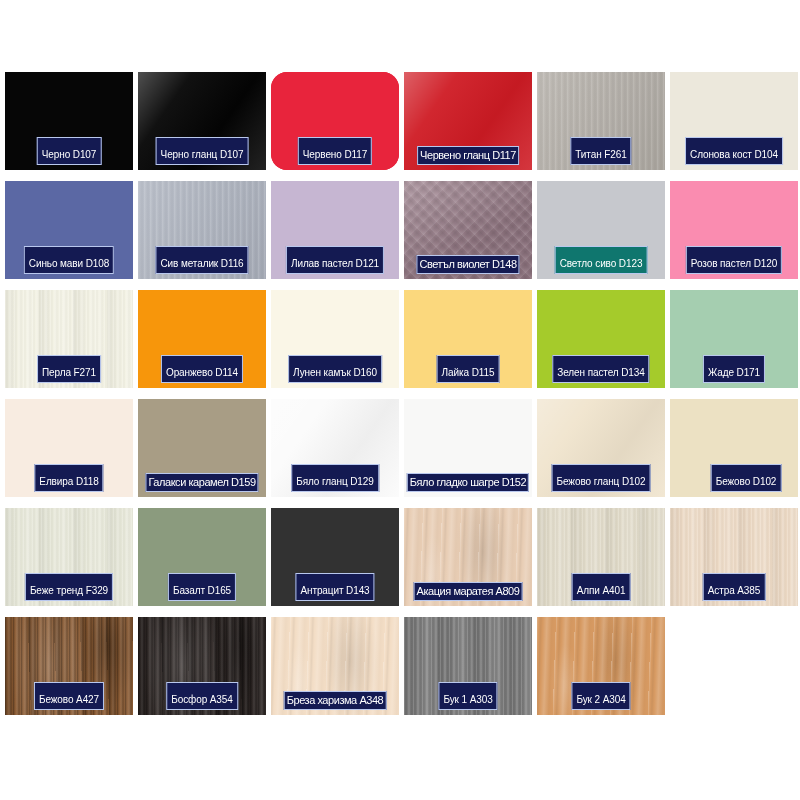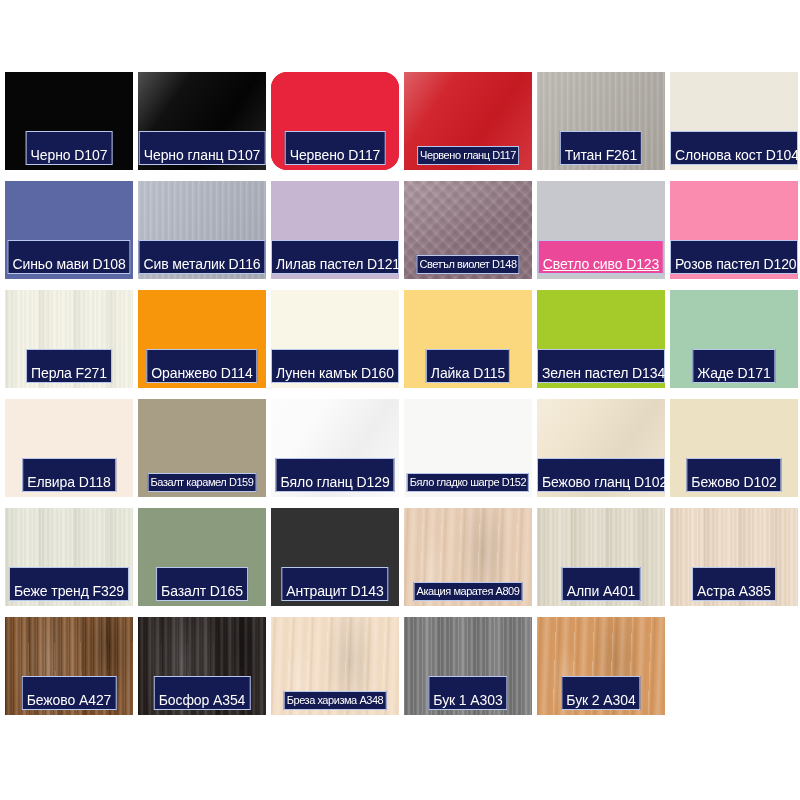--- a/index.html
+++ b/index.html
@@ -140,23 +140,23 @@
     position: absolute;
     bottom: 5px;
     left: 50%;
     transform: translateX(-50%);
     max-width: 128px;
     box-sizing: border-box;
     background: #141a52;
     border: 1px solid #b9c8ee;
     color: #ffffff;
     font-family: "Liberation Sans", sans-serif;
-    font-size: 14px;
+    font-size: 10px;
     line-height: 14px;
-    padding: 16px 4px 2px 4px;
+    padding: 10px 4px 2px 4px;
     white-space: nowrap;
     letter-spacing: -0.1px;
     text-align: center;
   }
   .swatch-label.wide {
     font-size: 11px;
     letter-spacing: -0.45px;
     padding: 1px 2px 2px 2px;
   }
 </style>
@@ -200,21 +200,21 @@
       <div class="swatch-cell tex-none" style="background-color: rgb(198, 182, 210);">
         <div class="swatch-surface"></div>
         <div class="swatch-label" style="background: rgb(20, 26, 82); border-color: rgb(185, 200, 238); color: rgb(255, 255, 255);">Лилав пастел D121</div>
       </div>
       <div class="swatch-cell tex-leather" style="background-color: rgb(155, 127, 139);">
         <div class="swatch-surface"></div>
         <div class="swatch-label wide" style="background: rgb(20, 26, 82); border-color: rgb(185, 200, 238); color: rgb(255, 255, 255);">Светъл виолет D148</div>
       </div>
       <div class="swatch-cell tex-none" style="background-color: rgb(198, 200, 205);">
         <div class="swatch-surface"></div>
-        <div class="swatch-label" style="background: #ec4899; border-color: rgb(185, 200, 238); color: rgb(255, 255, 255); text-decoration: underline;">Светло сиво D123</div>
+        <div class="swatch-label" style="background: #0f766e; border-color: rgb(185, 200, 238); color: rgb(255, 255, 255);">Светло сиво D123</div>
       </div>
       <div class="swatch-cell tex-none" style="background-color: rgb(250, 140, 176);">
         <div class="swatch-surface"></div>
         <div class="swatch-label" style="background: rgb(20, 26, 82); border-color: rgb(185, 200, 238); color: rgb(255, 255, 255);">Розов пастел D120</div>
       </div>
       <div class="swatch-cell tex-grain" style="background-color: rgb(242, 241, 227);">
         <div class="swatch-surface"></div>
         <div class="swatch-label" style="background: rgb(20, 26, 82); border-color: rgb(185, 200, 238); color: rgb(255, 255, 255);">Перла F271</div>
       </div>
       <div class="swatch-cell tex-none" style="background-color: rgb(247, 150, 11);">
@@ -236,37 +236,37 @@
       <div class="swatch-cell tex-none" style="background-color: rgb(165, 206, 176);">
         <div class="swatch-surface"></div>
         <div class="swatch-label" style="background: rgb(20, 26, 82); border-color: rgb(185, 200, 238); color: rgb(255, 255, 255);">Жаде D171</div>
       </div>
       <div class="swatch-cell tex-none" style="background-color: rgb(248, 236, 225);">
         <div class="swatch-surface"></div>
         <div class="swatch-label" style="background: rgb(20, 26, 82); border-color: rgb(185, 200, 238); color: rgb(255, 255, 255);">Елвира D118</div>
       </div>
       <div class="swatch-cell tex-none" style="background-color: rgb(168, 157, 133);">
         <div class="swatch-surface"></div>
-        <div class="swatch-label wide" style="background: rgb(20, 26, 82); border-color: rgb(185, 200, 238); color: rgb(255, 255, 255);">Базалт карамел D159</div>
+        <div class="swatch-label wide" style="background: rgb(20, 26, 82); border-color: rgb(185, 200, 238); color: rgb(255, 255, 255);">Галакси карамел D159</div>
       </div>
       <div class="swatch-cell tex-gloss" style="background-color: rgb(251, 251, 251);">
         <div class="swatch-surface"></div>
         <div class="swatch-label" style="background: rgb(20, 26, 82); border-color: rgb(185, 200, 238); color: rgb(255, 255, 255);">Бяло гланц D129</div>
       </div>
       <div class="swatch-cell tex-none" style="background-color: rgb(248, 248, 247);">
         <div class="swatch-surface"></div>
         <div class="swatch-label wide" style="background: rgb(20, 26, 82); border-color: rgb(185, 200, 238); color: rgb(255, 255, 255);">Бяло гладко шагре D152</div>
       </div>
       <div class="swatch-cell tex-gloss" style="background-color: rgb(240, 228, 205);">
         <div class="swatch-surface"></div>
         <div class="swatch-label" style="background: rgb(20, 26, 82); border-color: rgb(185, 200, 238); color: rgb(255, 255, 255);">Бежово гланц D102</div>
       </div>
       <div class="swatch-cell tex-none" style="background-color: rgb(236, 225, 195);">
         <div class="swatch-surface"></div>
-        <div class="swatch-label" style="background: rgb(20, 26, 82); border-color: rgb(185, 200, 238); color: rgb(255, 255, 255);">Бежово D102</div>
+        <div class="swatch-label" style="background: rgb(20, 26, 82); border-color: rgb(185, 200, 238); color: rgb(255, 255, 255); margin-left: 12px;">Бежово D102</div>
       </div>
       <div class="swatch-cell tex-grain" style="background-color: rgb(230, 231, 216);">
         <div class="swatch-surface"></div>
         <div class="swatch-label" style="background: rgb(20, 26, 82); border-color: rgb(185, 200, 238); color: rgb(255, 255, 255);">Беже тренд F329</div>
       </div>
       <div class="swatch-cell tex-none" style="background-color: rgb(139, 155, 126);">
         <div class="swatch-surface"></div>
         <div class="swatch-label" style="background: rgb(20, 26, 82); border-color: rgb(185, 200, 238); color: rgb(255, 255, 255);">Базалт D165</div>
       </div>
       <div class="swatch-cell tex-none" style="background-color: rgb(50, 50, 50);">

